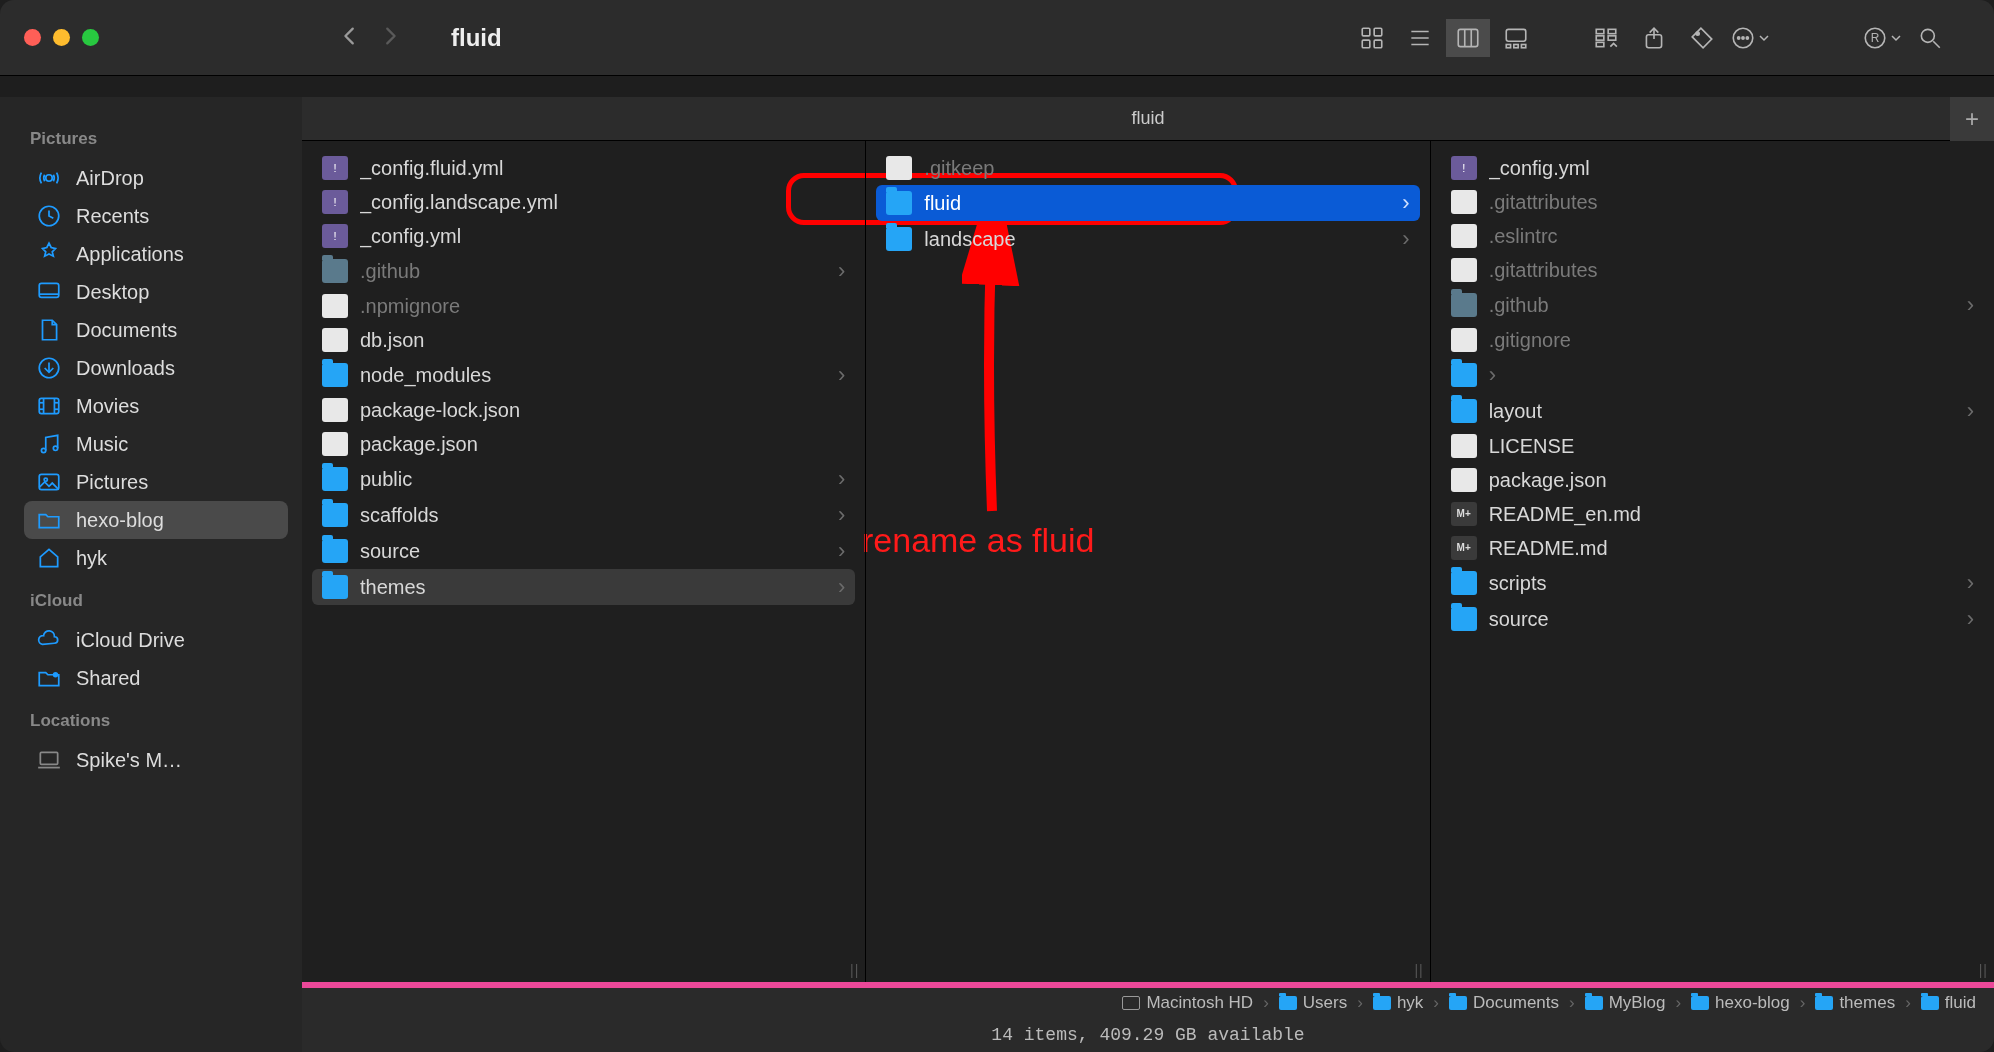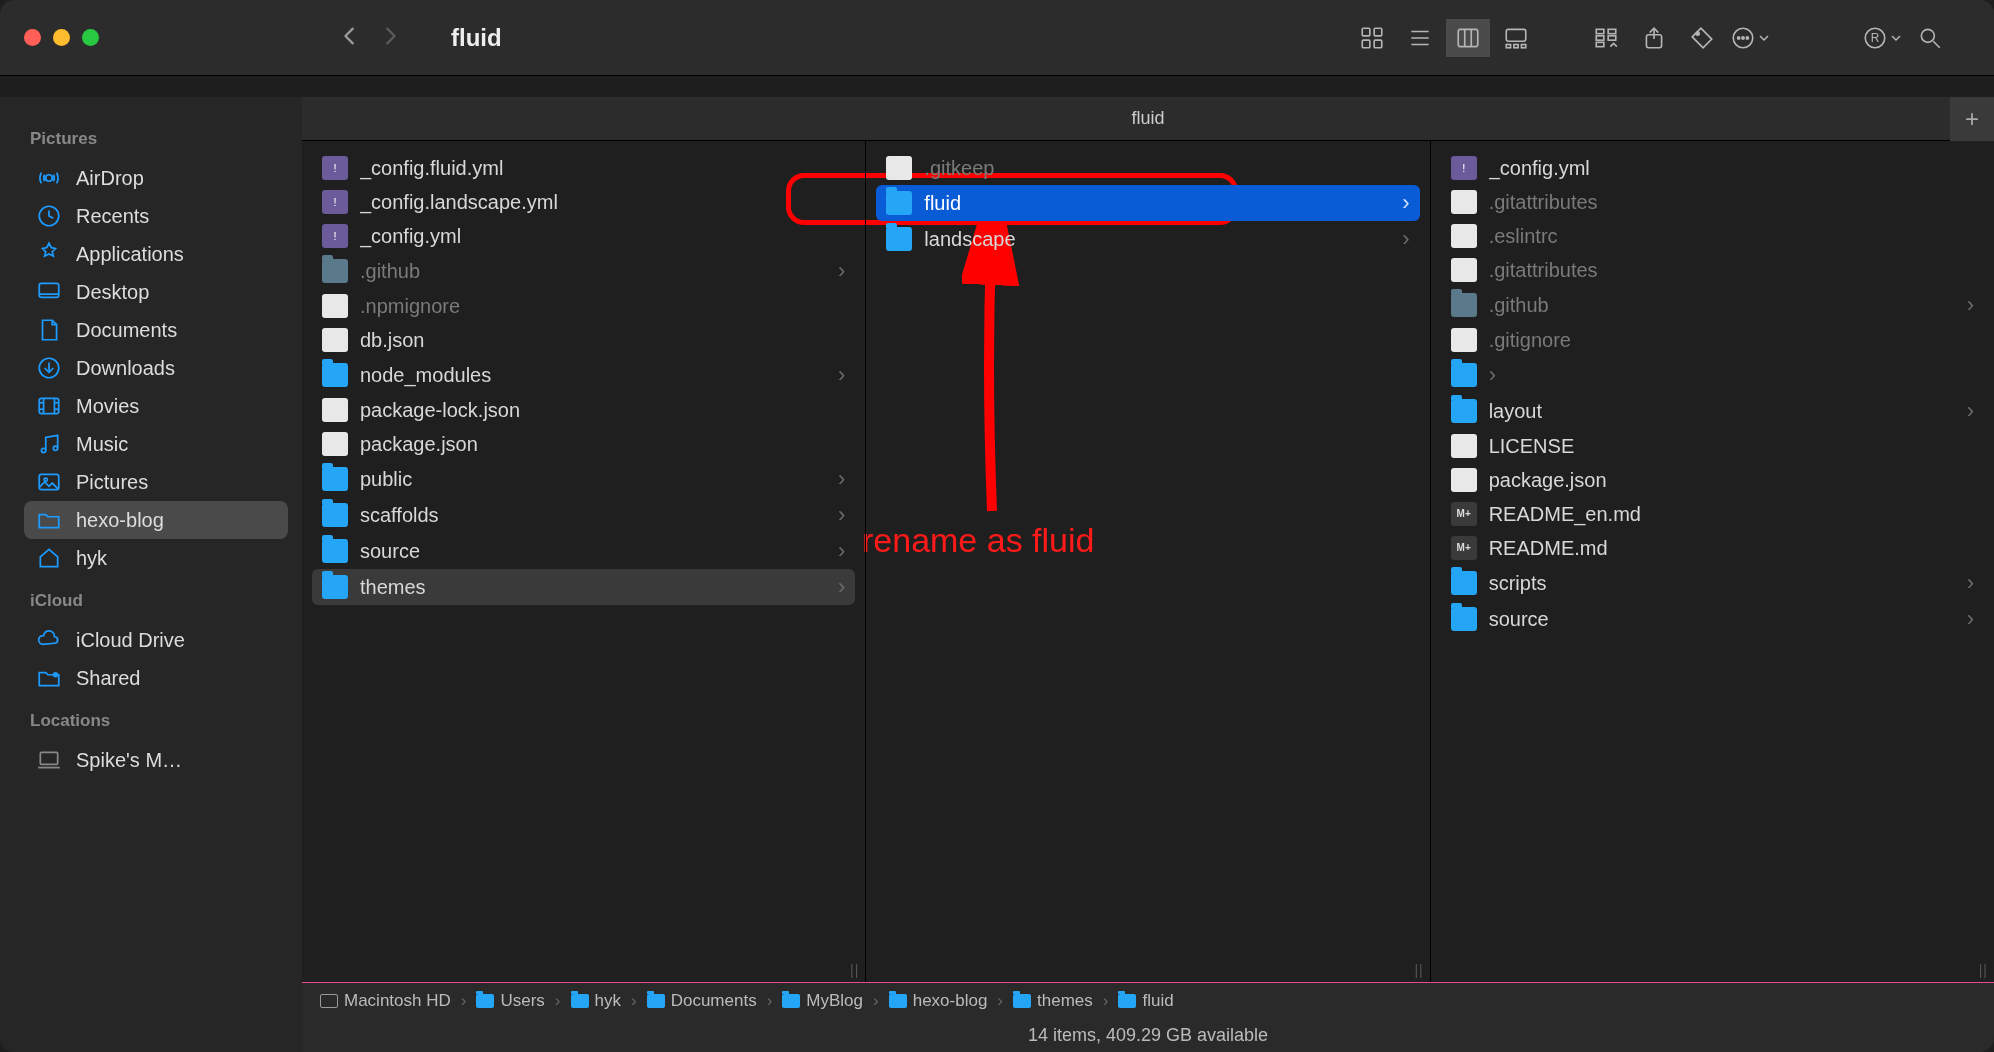--- a/index.html
+++ b/index.html
@@ -53,24 +53,24 @@
   .folder.dim { background:#5a7a8c; }
   .folder::before{content:"";position:absolute;top:-4px;left:0;width:11px;height:5px;background:inherit;border-radius:2px 2px 0 0;}
   .file-white { background:#e8e8e8; }
   .file-purple { background:#6b5b9a; color:#fff; font-size:11px; text-align:center; line-height:24px; }
   .file-md { background:#3a3a3a; color:#ddd; font-size:10px; text-align:center; line-height:24px; font-weight:700; }
   .annot-box { position:absolute; border:5px solid #ff0000; border-radius:18px; pointer-events:none; }
   .annot-text { position:absolute; color:#ff1a1a; font-size:34px; font-weight:500; }
   .annot-arrow { position:absolute; pointer-events:none; }
 
   
-  .pathbar { height:36px; background:#2a2a2a; border-top:1px solid #ec4899; display:flex; align-items:center; padding:0 18px; font-size:17px; color:#bbb; gap:6px; }
+  .pathbar { height:36px; background:#2a2a2a; border-top:6px solid #ec4899; display:flex; align-items:center; padding:0 18px; font-size:17px; color:#bbb; gap:6px;justify-content:flex-end; }
   .pathbar .crumb{display:flex;align-items:center;gap:6px;}
   .pathbar .sep{color:#666;margin:0 4px;}
-  .statusbar { height:34px; background:#2a2a2a; text-align:center; font-size:18px; color:#bbb; line-height:34px; }
+  .statusbar { height:34px; background:#2a2a2a; text-align:center; font-size:18px; color:#bbb; line-height:34px;font-family:Liberation Mono, monospace; }
 
   .mini-folder{width:18px;height:14px;background:#25a5f6;display:inline-block;border-radius:2px;position:relative;}
   .mini-folder::before{content:"";position:absolute;top:-3px;left:0;width:7px;height:3px;background:#25a5f6;border-radius:1px 1px 0 0;}
   .mini-hd{width:18px;height:14px;border:1.5px solid #999;border-radius:2px;display:inline-block;}
   .handle { position:absolute; bottom:4px; right:6px; color:#555; font-size:14px; letter-spacing:1px; }
 </style>
 </head>
 <body>
 
 <div class="window">

